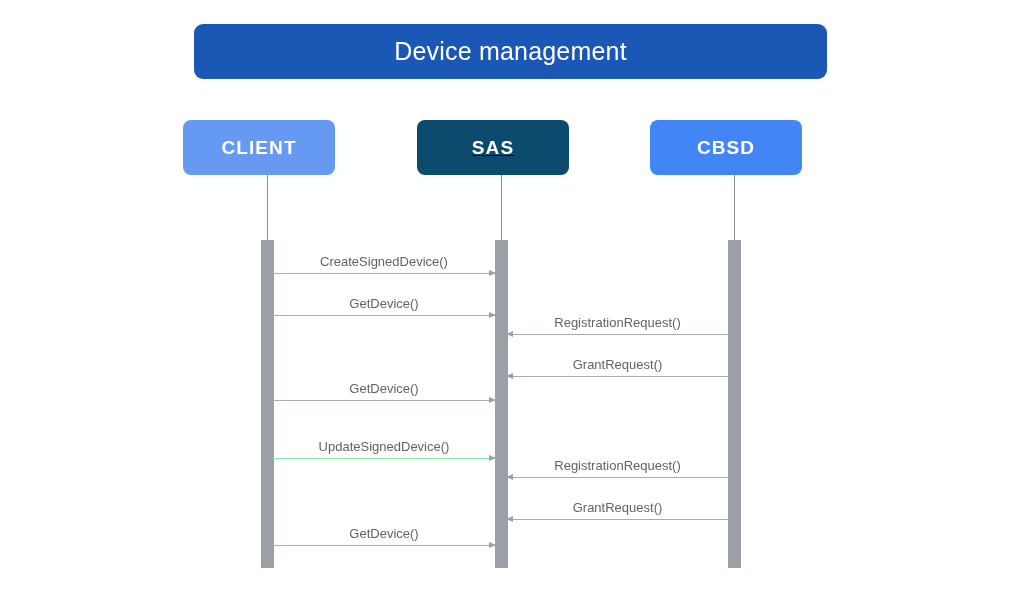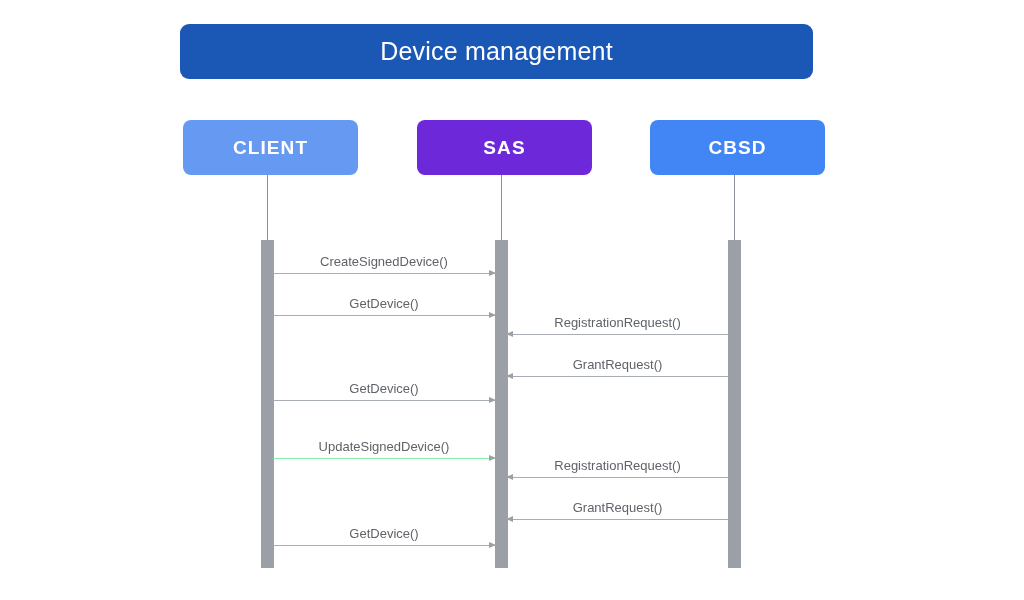--- a/index.html
+++ b/index.html
@@ -19,21 +19,21 @@
   #diagram-canvas {
     position: absolute;
     left: 0; top: 0;
     width: 1024px;
     height: 600px;
   }
 
   
   .title-banner {
     position: absolute;
-    left: 180px;
+    left: 194px;
     top: 24px;
     width: 633px;
     height: 55px;
     background: #1B57B5;
     border-radius: 9px;
     display: flex;
     align-items: center;
     justify-content: center;
     box-sizing: border-box;
   }
@@ -42,38 +42,38 @@
     font-size: 25px;
     font-weight: 400;
     letter-spacing: 0.2px;
     line-height: 1;
   }
 
   
   .participant {
     position: absolute;
     top: 120px;
-    width: 175px;
+    width: 152px;
     height: 55px;
     border-radius: 8px;
     display: flex;
     align-items: center;
     justify-content: center;
     box-sizing: border-box;
   }
   .participant-label {
     color: #ffffff;
     font-size: 19px;
     font-weight: 700;
     letter-spacing: 1.1px;
     line-height: 1;
   }
 
   .participant.p0 { left: 183px; background: #6699F2; }
-  .participant.p1 { left: 417px; background: #6d28d9; }
+  .participant.p1 { left: 417px; background: #0c4a6e; text-decoration: underline; }
   .participant.p2 { left: 650px; background: #4285F4; justify-content: center; }
 
   
   .lifeline {
     position: absolute;
     width: 1px;
     background: #8A8F98;
   }
 
   

